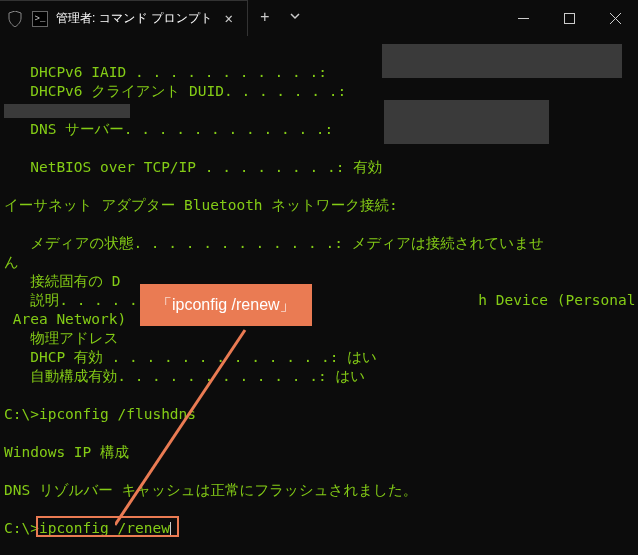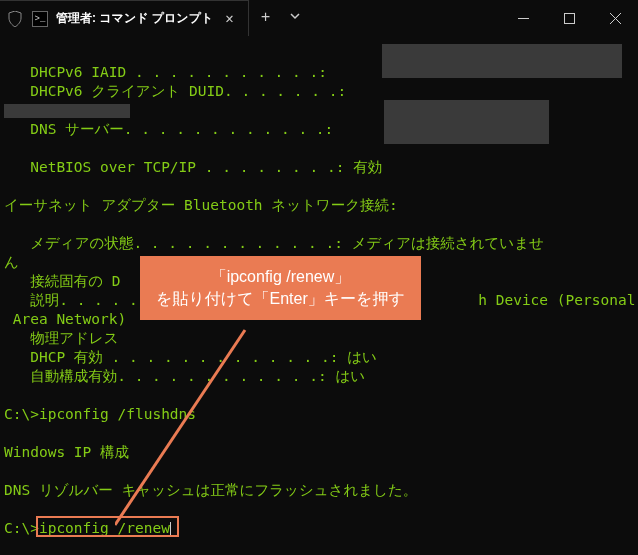--- a/index.html
+++ b/index.html
@@ -50,21 +50,20 @@
     justify-content: center;
     font-size: 9px;
     color: #ccc;
   }
   .tab-title {
     color: #fff;
     font-size: 12px;
     font-family: "Yu Gothic UI", "Meiryo", sans-serif;
     white-space: nowrap;
     flex: 1;
-    font-weight: bold;
   }
   .tab-close {
     color: #ccc;
     font-size: 14px;
     padding: 0 4px;
     cursor: pointer;
   }
   .newtab {
     color: #ccc;
     padding: 0 12px;
@@ -97,21 +96,21 @@
     position: relative;
   }
   .redact {
     display: inline-block;
     background: #3a3a3a;
     vertical-align: middle;
   }
   .callout {
     position: absolute;
     left: 140px;
-    top: 256px;
+    top: 284px;
     background: #ea7b53;
     color: #fff;
     font-family: "Yu Gothic UI", "Meiryo", sans-serif;
     font-size: 16px;
     padding: 10px 16px;
     line-height: 22px;
     text-align: center;
     z-index: 10;
   }
   .callout-line {
@@ -203,20 +202,19 @@
 
 <span>Windows IP 構成</span>
 
 <span>DNS リゾルバー キャッシュは正常にフラッシュされました。</span>
 
 <span>C:\&gt;</span><span>ipconfig /renew</span><span class="cursor"></span>
 </div>
 
 <div class="callout">
   <div>「ipconfig /renew」</div>
-  <div>を貼り付けて「Enter」キーを押す</div>
 </div>
 
 <svg class="callout-line">
   <line x1="130" y1="5" x2="0" y2="200" stroke="#ea7b53" stroke-width="3"></line>
 </svg>
 
 <div class="highlight-box"></div>
 
 </body></html>

